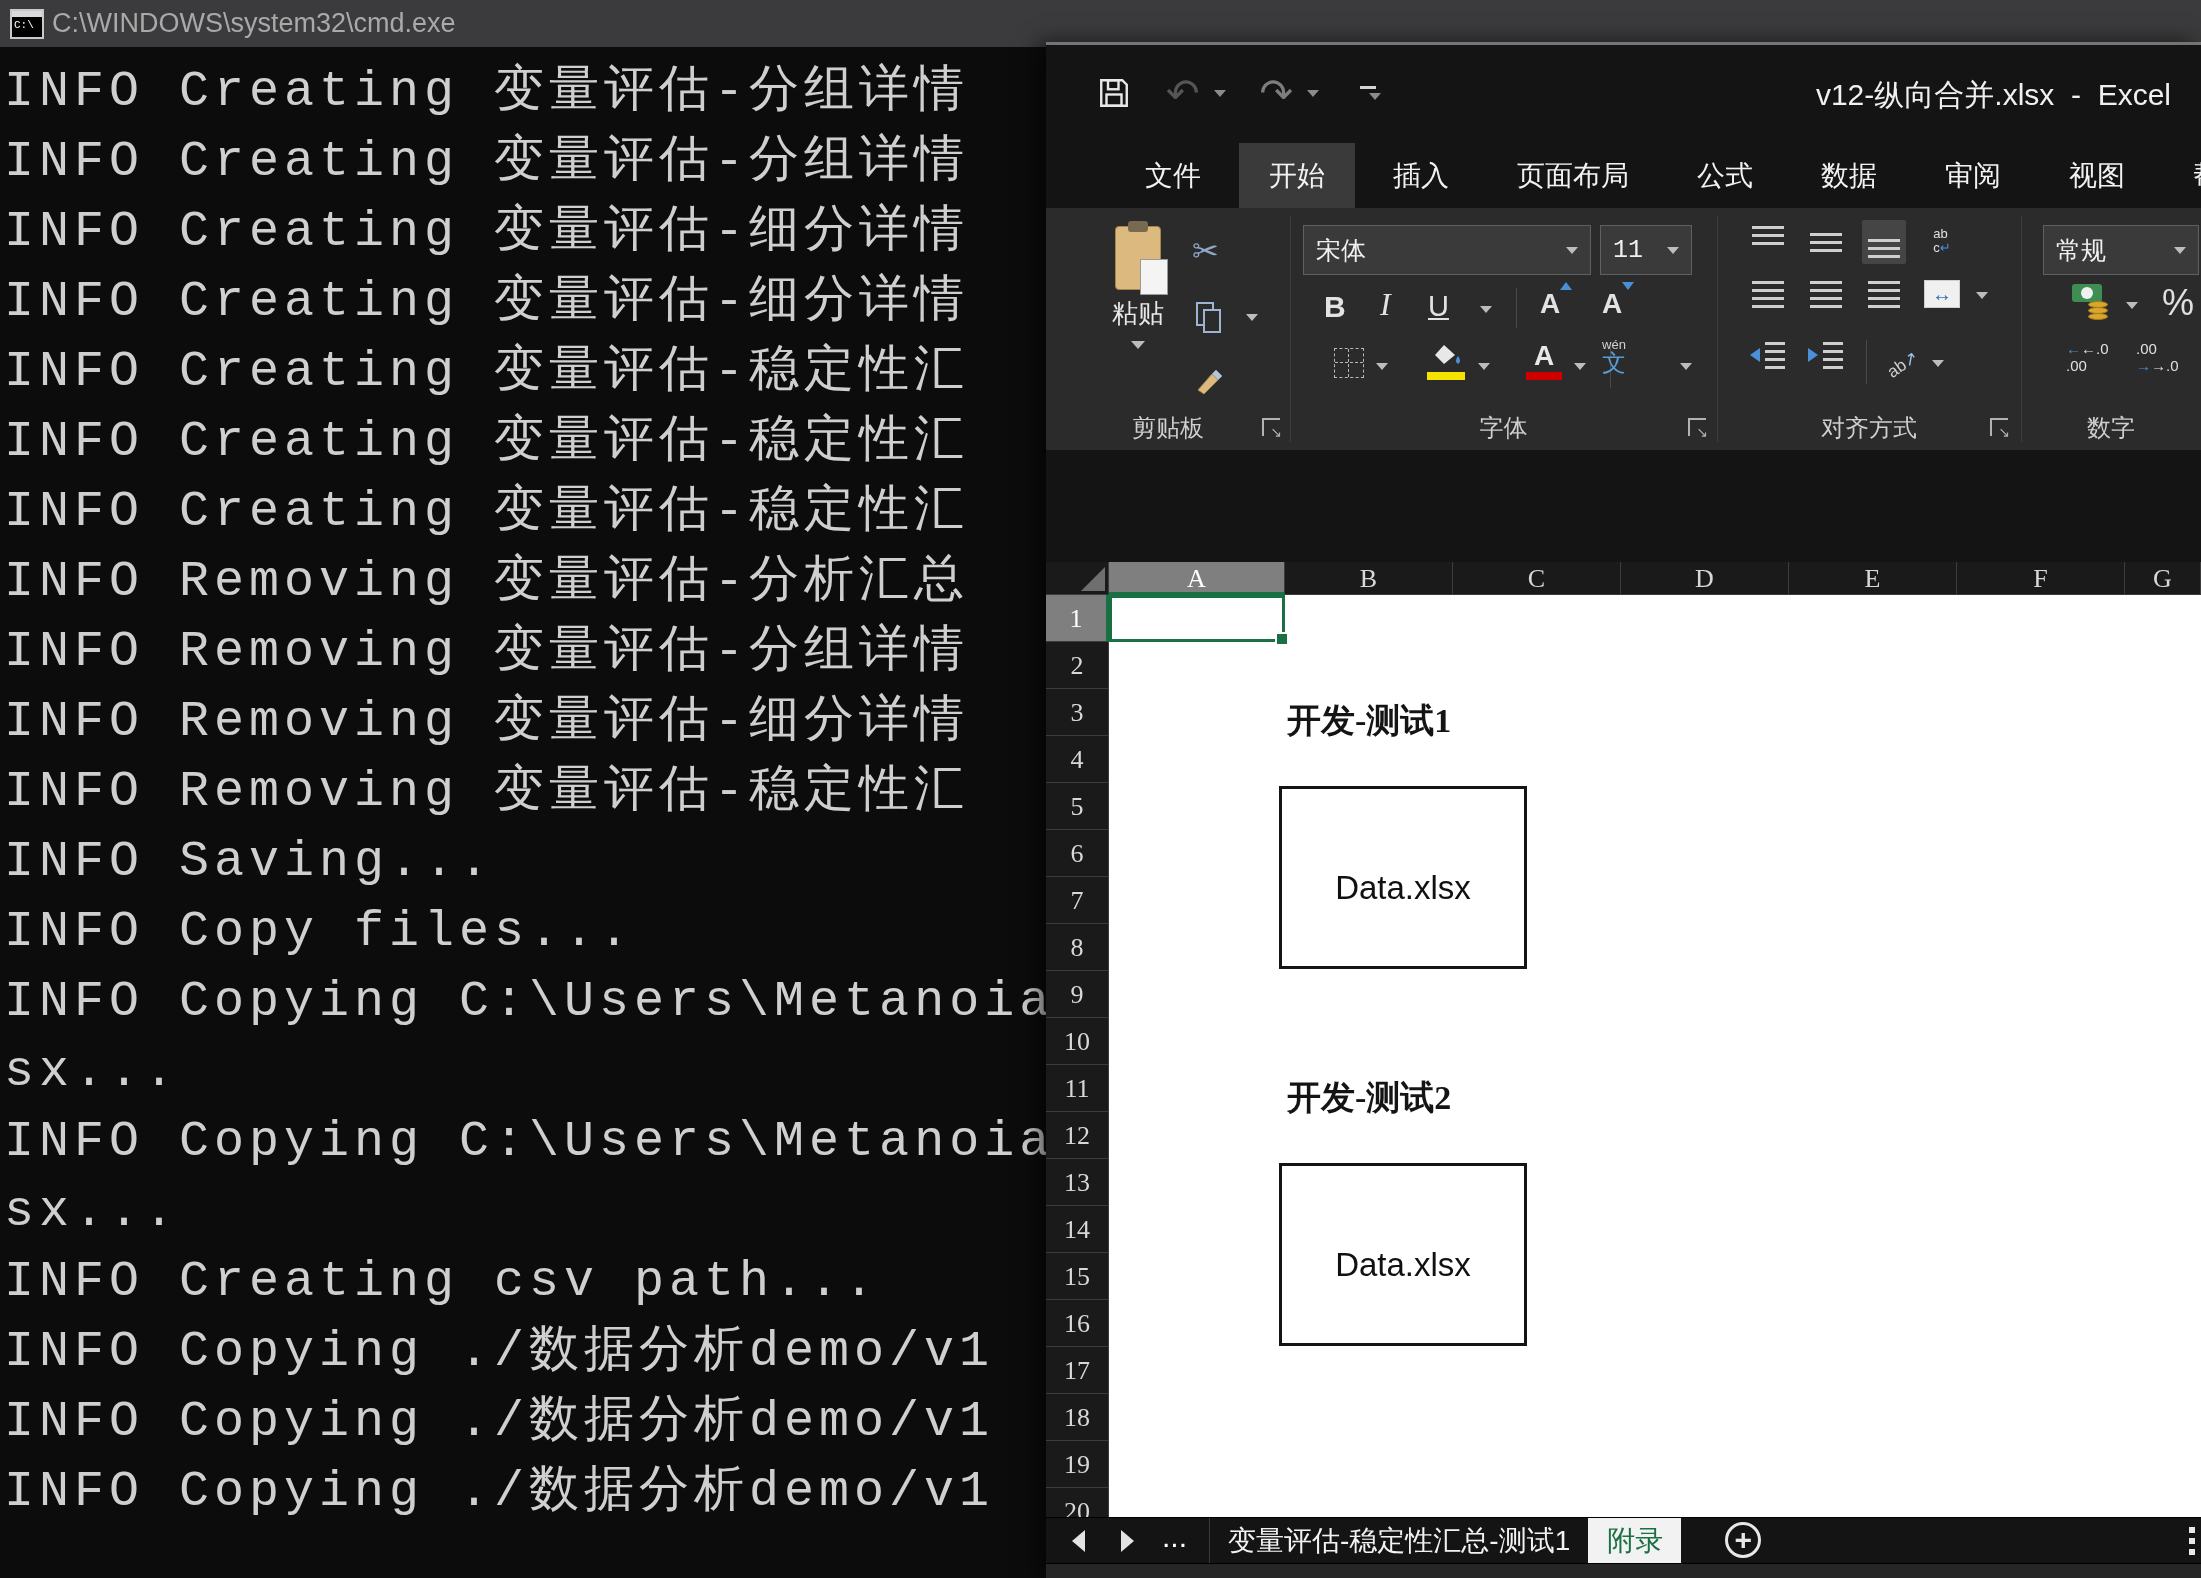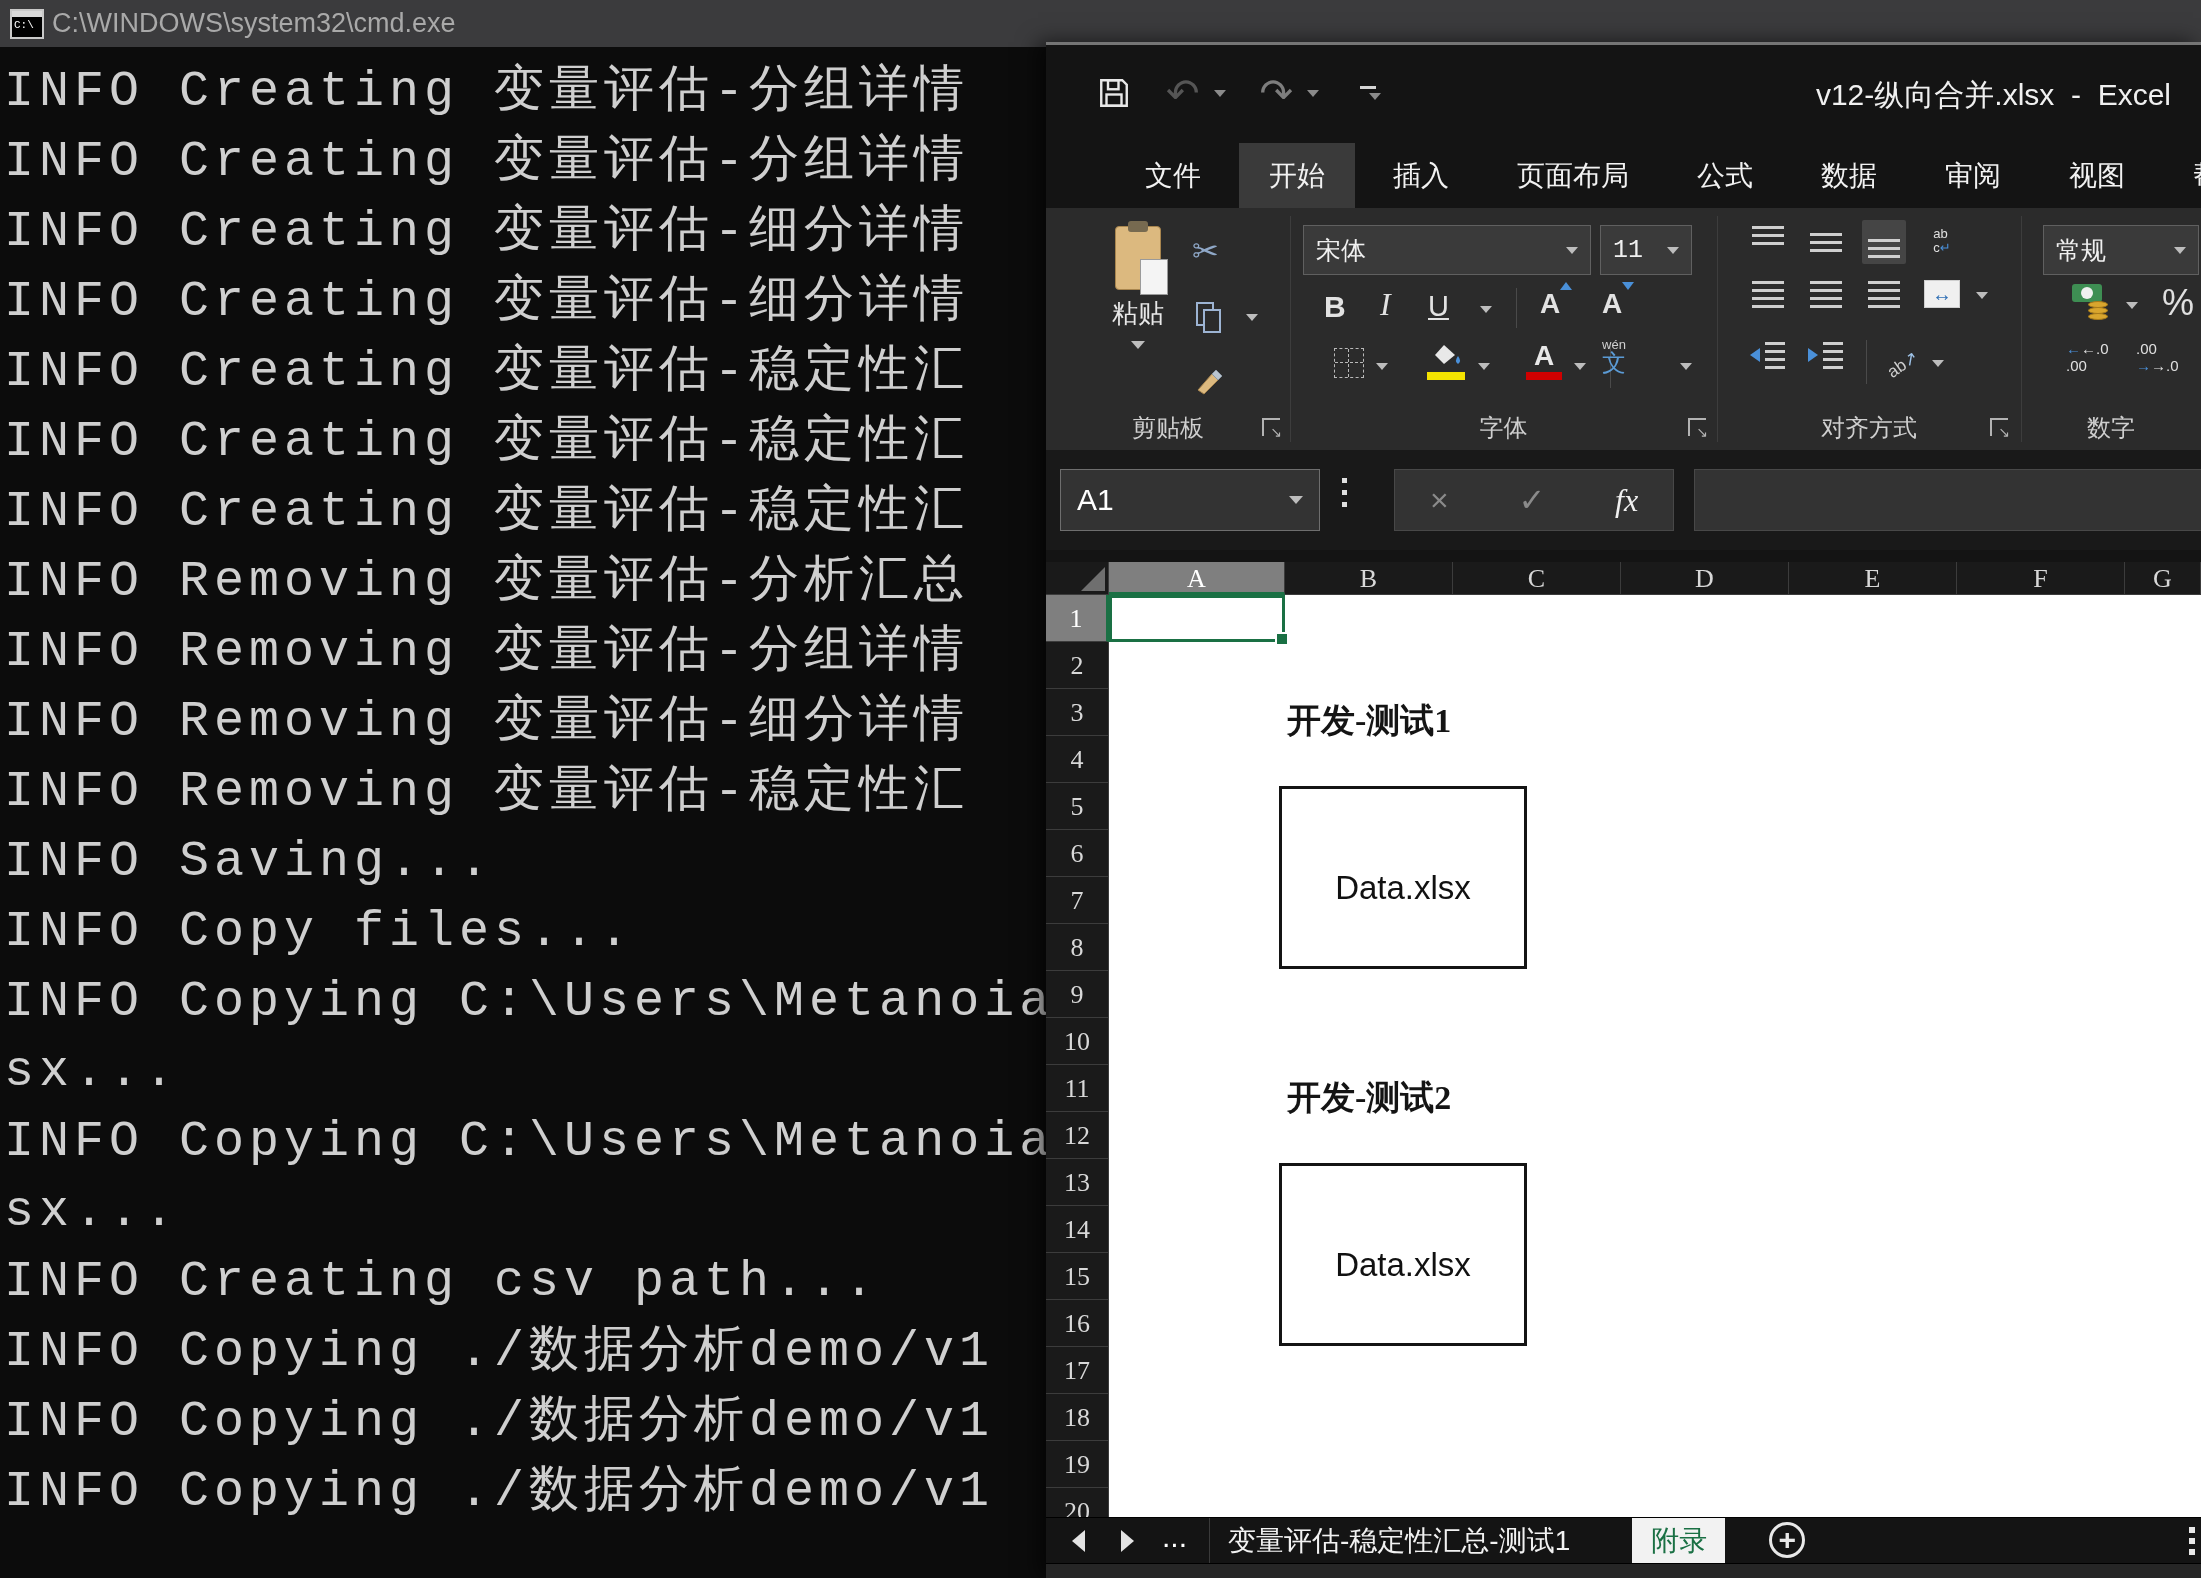--- a/index.html
+++ b/index.html
@@ -144,21 +144,21 @@
     display:flex; align-items:center; justify-content:center; }
   .shape-box span { font-size:33px; color:#111; transform:translateY(10px); }
 
   
   .tabbar { position:absolute; left:0; right:0; bottom:15px; height:46px; background:#141414; border-top:1px solid #000;
     display:flex; align-items:stretch; }
   .nav { display:flex; align-items:center; margin-left:26px; }
   .nav .p { width:0; height:0; border-top:11px solid transparent; border-bottom:11px solid transparent; border-right:13px solid #e3e3e3; }
   .nav .n { width:0; height:0; border-top:11px solid transparent; border-bottom:11px solid transparent; border-left:13px solid #e3e3e3; margin-left:36px; }
   .ellipsis { color:#fff; font-size:30px; line-height:38px; margin:0 22px 0 28px; }
-  .stabs { display:flex; align-items:center;gap:44px; }
+  .stabs { display:flex; align-items:center; }
   .stab { line-height:46px; padding:0 18px; font-size:28px; color:#f2f2f2; border-left:1px solid #3a3a3a; white-space:nowrap; }
   .stab.active { background:#f2f2f2; color:#1a7044; border-left:1px solid #f2f2f2; }
   .newsheet { width:36px; height:36px; border:3px solid #e8e8e8; border-radius:50%; margin:4px 0 0 44px;
     color:#e8e8e8; font-size:30px; line-height:30px; text-align:center; font-weight:bold; }
   .tab-more { margin-left:auto; margin-right:6px; display:flex; flex-direction:column; justify-content:center; gap:5px; }
   .tab-more i { width:6px; height:6px; background:#e8e8e8; }
   .statusbar { position:absolute; left:0; right:0; bottom:0; height:15px; background:#262626; border-top:1px solid #000; }
 </style>
 </head>
 <body>
@@ -354,37 +354,20 @@
         <i class="coin" style="bottom:6px;"></i>
         <i class="coin" style="bottom:0;"></i>
       </div>
       <span class="tri s" style="position:absolute; left:1080px; top:94px;"></span>
       <div class="pct" style="left:1116px; top:74px;">%</div>
       <div class="dec-ic" style="left:1020px; top:132px;"><span class="bl">←</span><span>←.0</span><br><span>.00</span></div>
       <div class="dec-ic" style="left:1090px; top:132px;"><span>.00</span><br><span class="bl">→</span><span>→.0</span></div>
       <div class="grp-label" style="left:975px; width:180px;">数字</div>
     </div>
 
-    <div class="frow">
-      <div class="name-box">
-        <span>A1</span>
-        <span class="tri"></span>
-      </div>
-      <div class="fdots">
-          <i></i>
-          <i></i>
-          <i></i>
-        </div>
-      <div class="fxbox">
-        <span class="fx-cancel">×</span>
-        <span class="fx-enter">✓</span>
-        <span class="fx-fn">fx</span>
-      </div>
-      <div class="finput"></div>
-    </div>
 
     <div class="sheet">
       <div class="corner"></div>
       <div class="col-headers">
           <div class="col selected">A</div>
           <div class="col">B</div>
           <div class="col">C</div>
           <div class="col">D</div>
           <div class="col">E</div>
           <div class="col">F</div>

